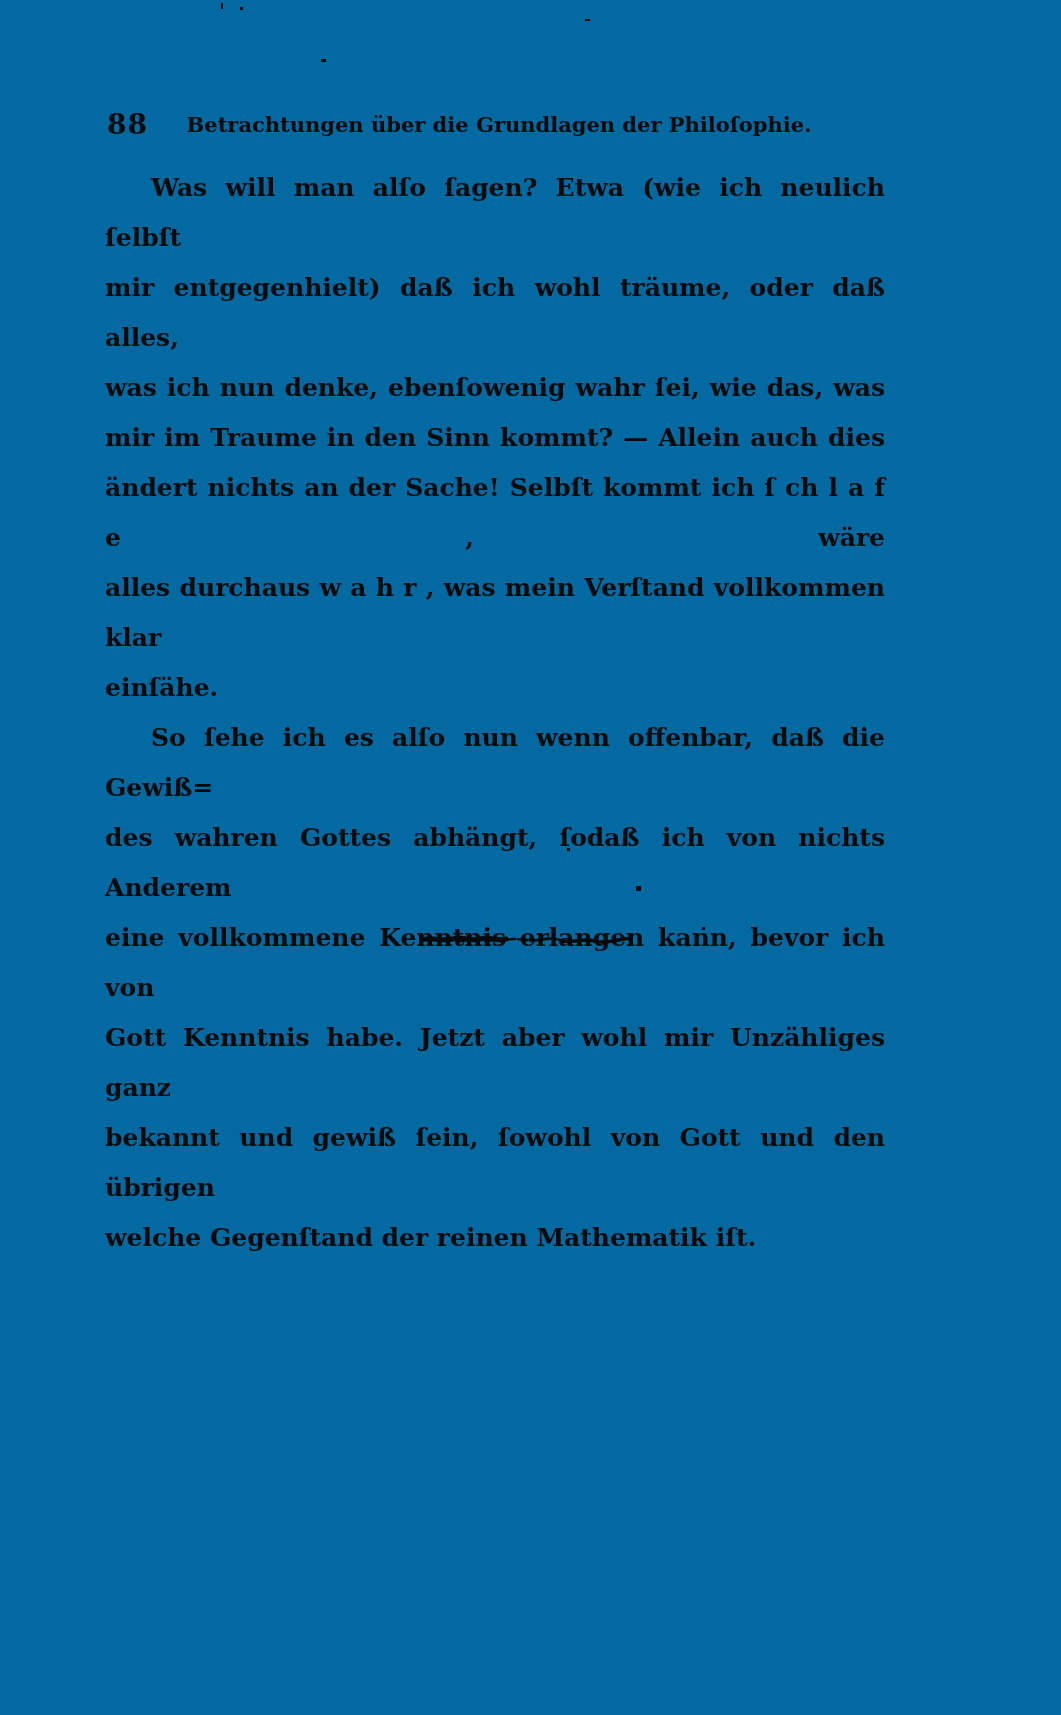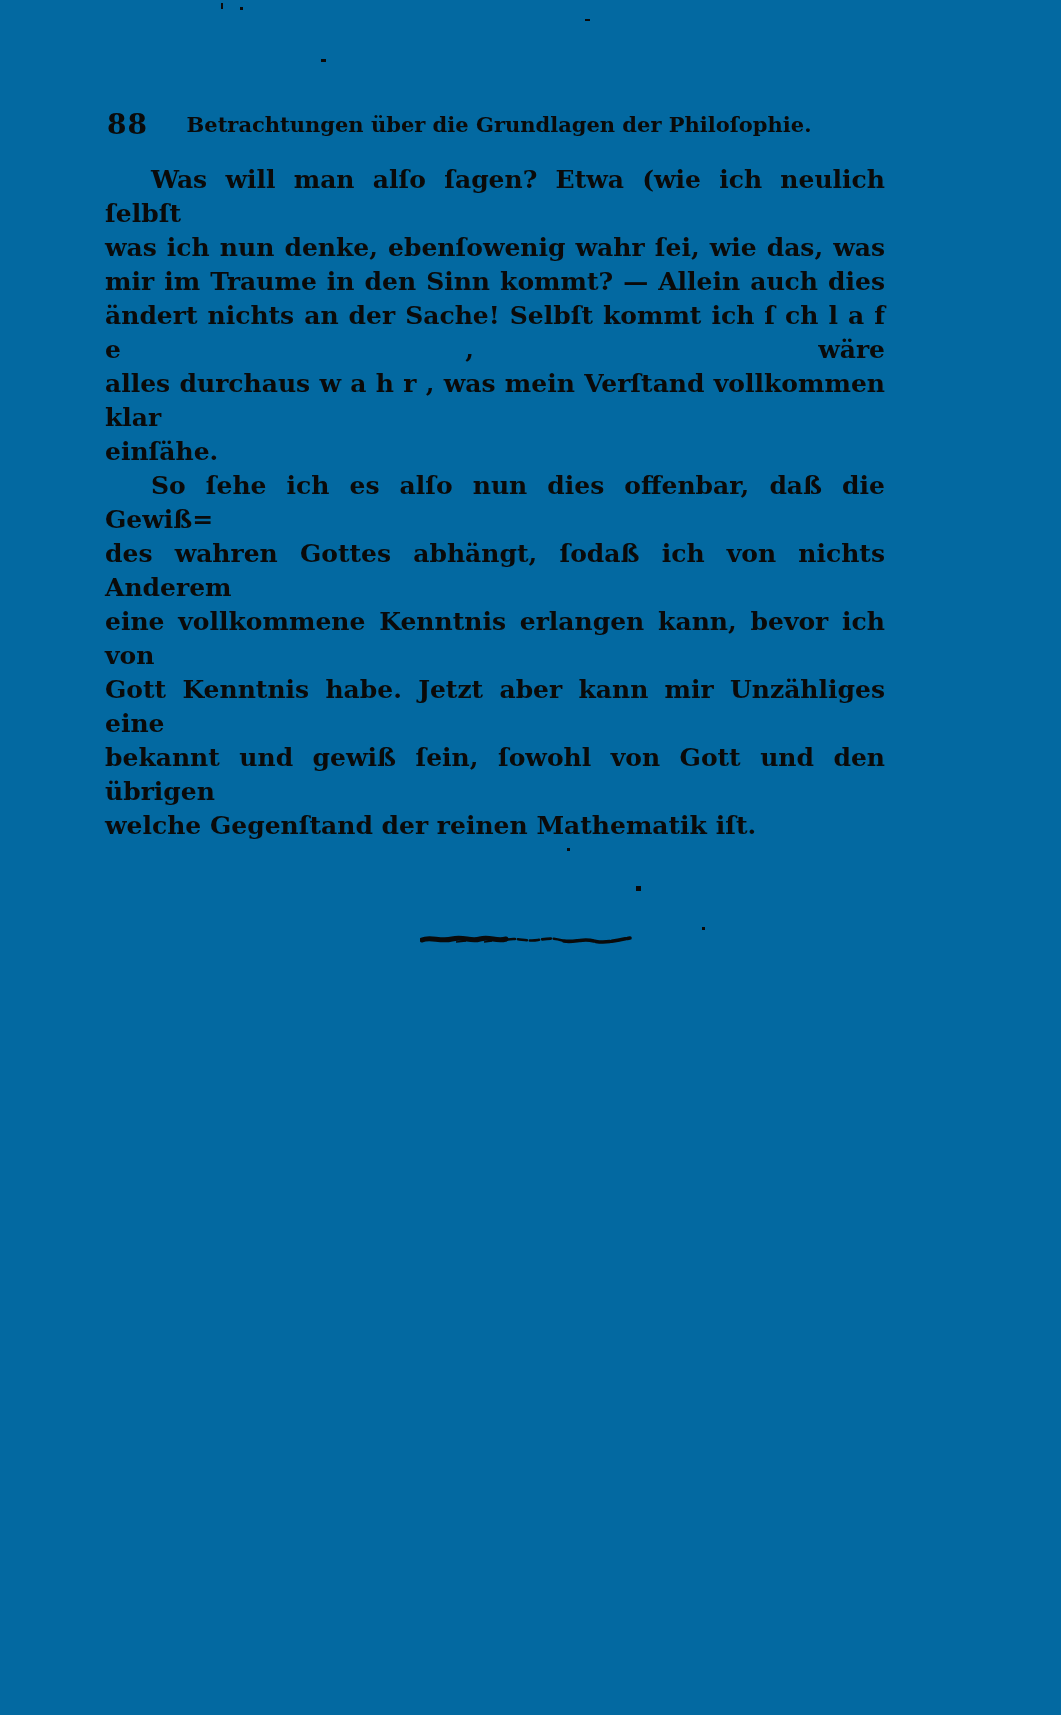--- a/index.html
+++ b/index.html
@@ -40,21 +40,21 @@
     font-size: 21px;
     font-weight: bold;
   }
   .text-block {
     position: absolute;
     left: 105px;
     top: 163px;
     width: 780px;
     font-size: 25px;
     font-weight: bold;
-    line-height: 34px;
+    line-height: 50px;
   }
   .line {
     text-align: justify;
     text-align-last: justify;
     white-space: normal;
   }
   .line.indent { text-indent: 46px; }
   .line.last { text-align: left; text-align-last: left; }
   .divider {
     position: absolute;
@@ -73,30 +73,31 @@
 
 <div class="page">
 
   <div class="running-head">
     <div class="page-number">88</div>
     <div class="head-title">Betrachtungen über die Grundlagen der Philoſophie.</div>
   </div>
 
   <div class="text-block">
     <div class="line indent">Was will man alſo ſagen? Etwa (wie ich neulich ſelbſt</div>
+    <div class="line">mir entgegenhielt) daß ich wohl träume, oder daß alles,</div>
     <div class="line">was ich nun denke, ebenſowenig wahr ſei, wie das, was</div>
     <div class="line">mir im Traume in den Sinn kommt? — Allein auch dies</div>
     <div class="line">ändert nichts an der Sache! Selbſt kommt ich ſ ch l a f e , wäre</div>
     <div class="line">alles durchaus w a h r , was mein Verſtand vollkommen klar</div>
     <div class="line last">einſähe.</div>
 
-    <div class="line indent">So ſehe ich es alſo nun dies offenbar, daß die Gewiß=</div>
+    <div class="line indent">So ſehe ich es alſo nun wenn offenbar, daß die Gewiß=</div>
     <div class="line">des wahren Gottes abhängt, ſodaß ich von nichts Anderem</div>
     <div class="line">eine vollkommene Kenntnis erlangen kann, bevor ich von</div>
-    <div class="line">Gott Kenntnis habe. Jetzt aber kann mir Unzähliges eine</div>
+    <div class="line">Gott Kenntnis habe. Jetzt aber wohl mir Unzähliges ganz</div>
     <div class="line">bekannt und gewiß ſein, ſowohl von Gott und den übrigen</div>
     <div class="line last">welche Gegenſtand der reinen Mathematik iſt.</div>
   </div>
 
   <div class="divider">
     <svg width="214" height="20" viewBox="0 0 214 20" xmlns="http://www.w3.org/2000/svg">
       <path d="M2 10 C 10 6, 20 12, 32 9 S 50 12, 60 9 S 76 12, 86 9" stroke="#0a0a0a" stroke-width="5" fill="none" stroke-linecap="round"></path>
       <path d="M86 10 C 96 7, 106 12, 118 10 S 134 8, 144 11" stroke="#0a0a0a" stroke-width="2.6" fill="none" stroke-linecap="round" stroke-dasharray="9 3"></path>
       <path d="M144 11 C 154 13, 162 8, 174 11 S 196 10, 210 8" stroke="#0a0a0a" stroke-width="3.6" fill="none" stroke-linecap="round" stroke-dasharray="14 2"></path>
       <path d="M36 12 l 10 -1 M64 12 l 8 -1" stroke="#0a0a0a" stroke-width="1.6" fill="none"></path>

